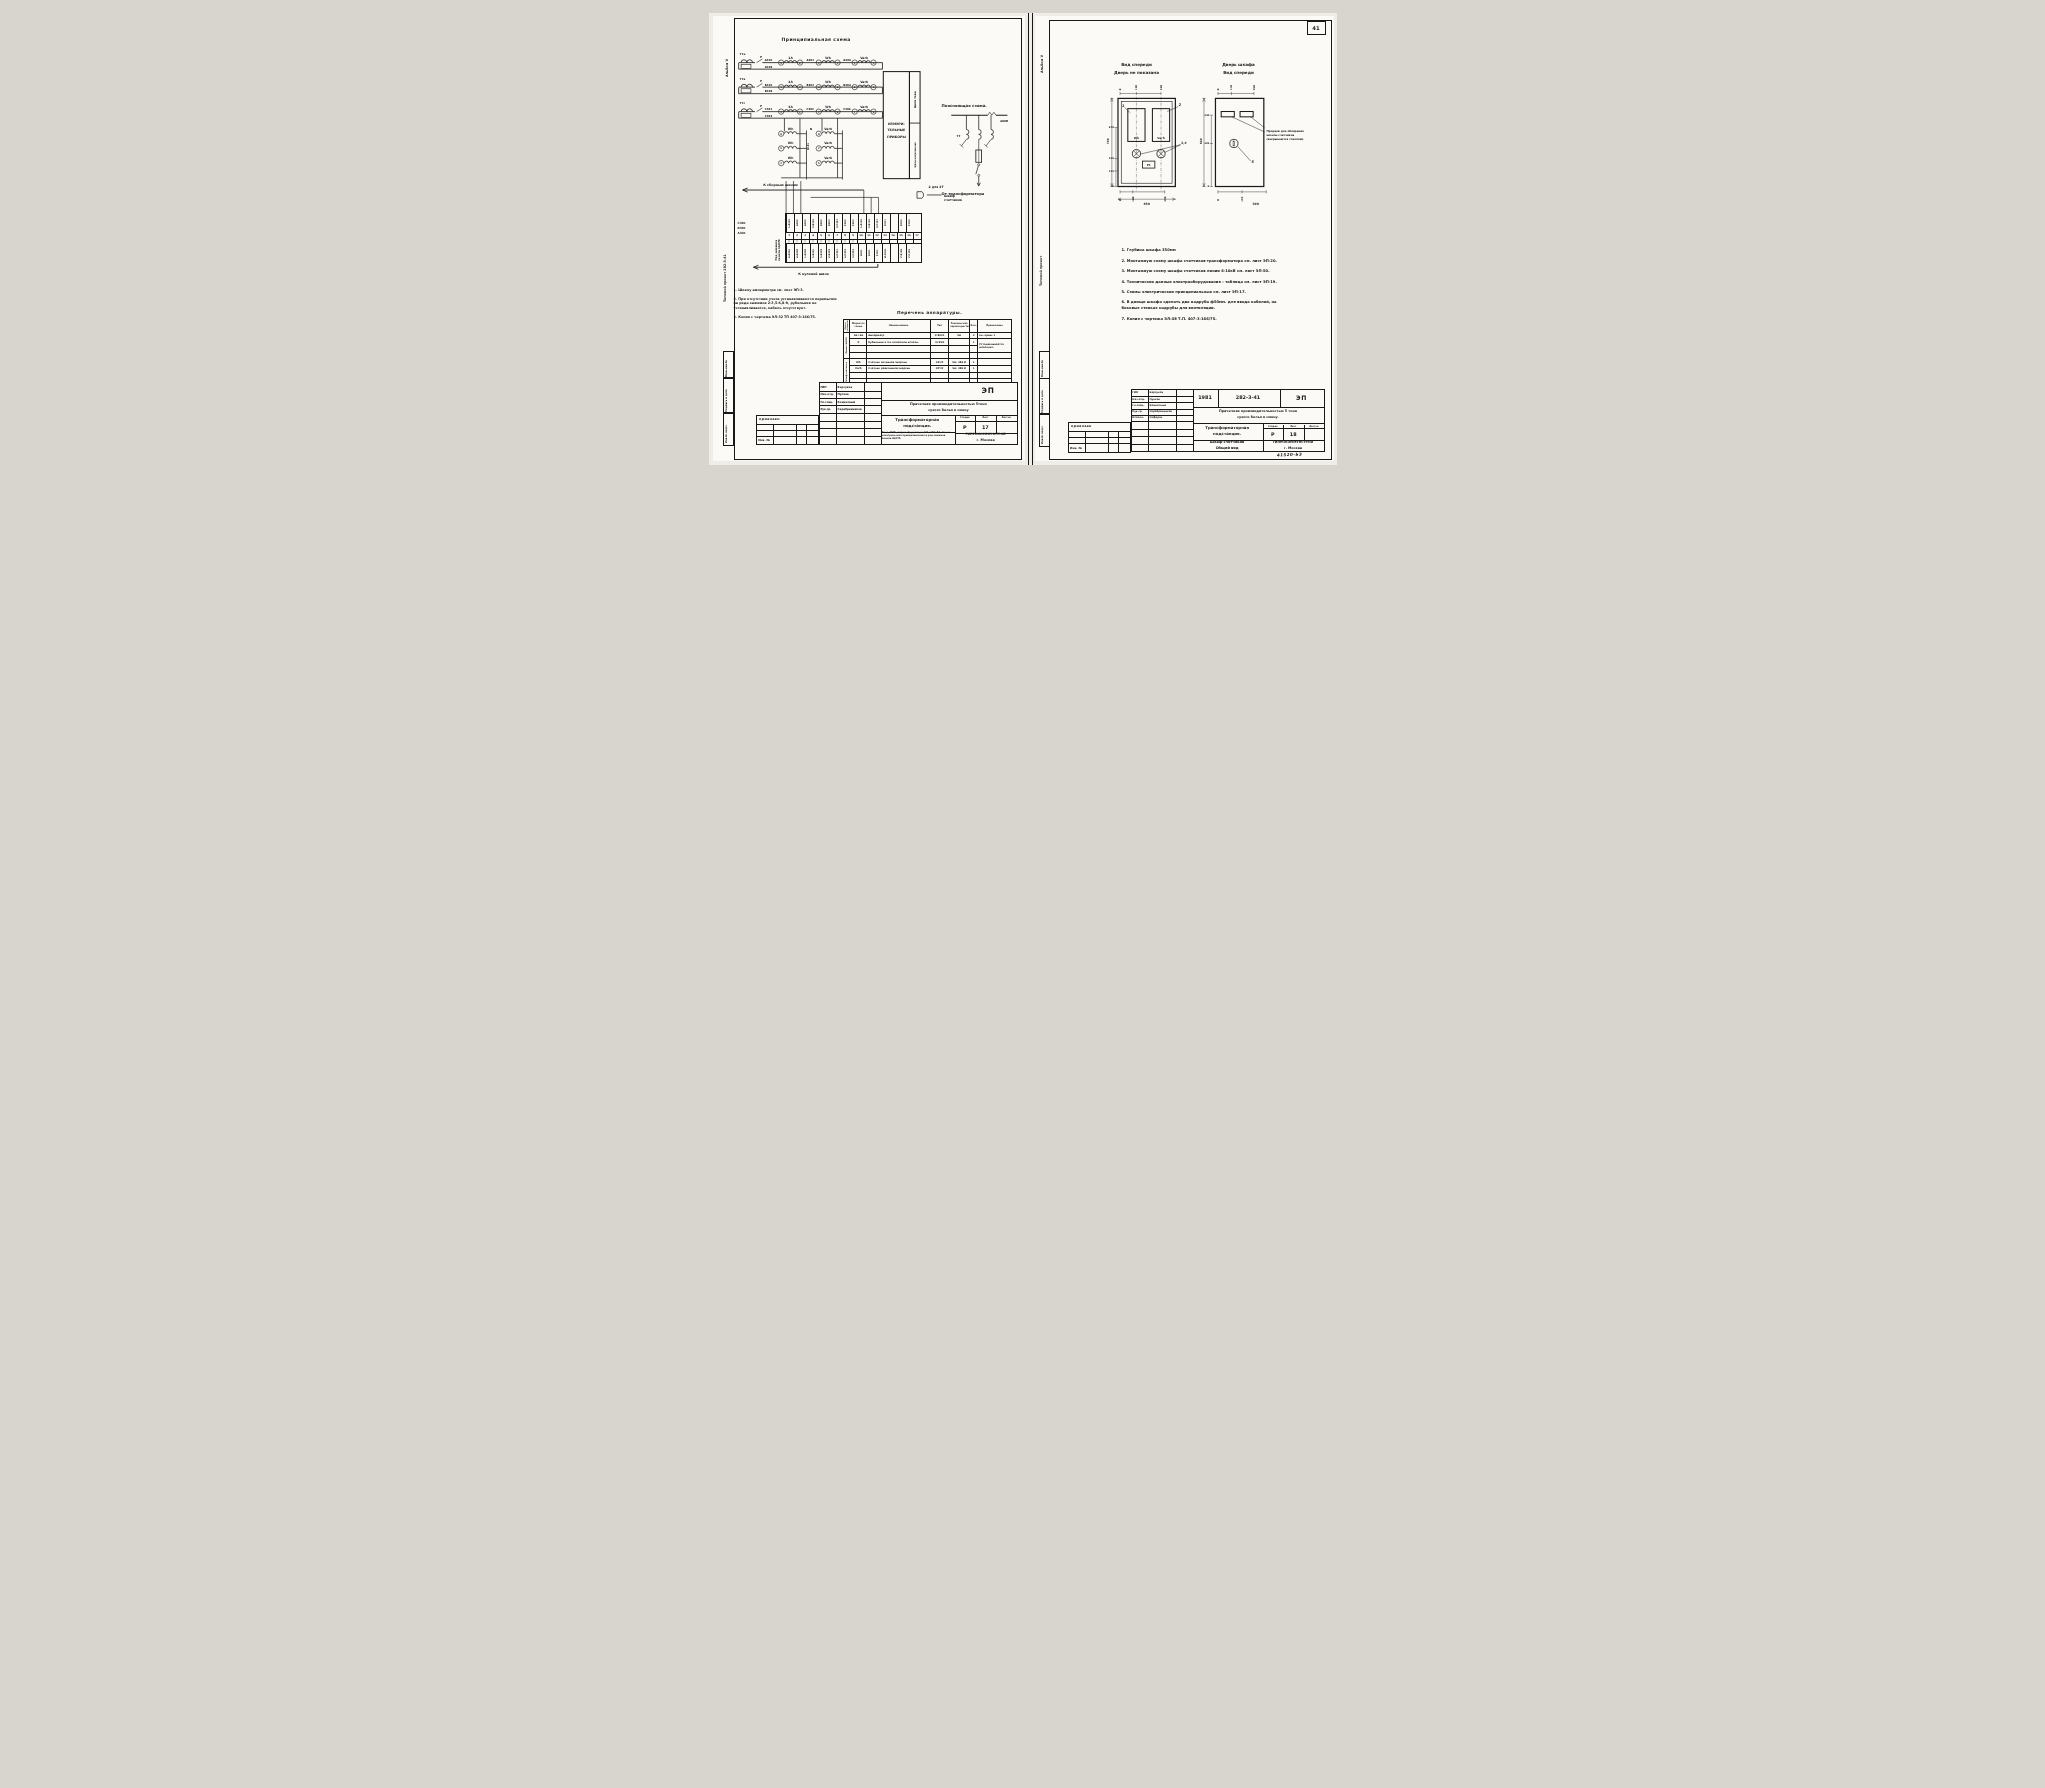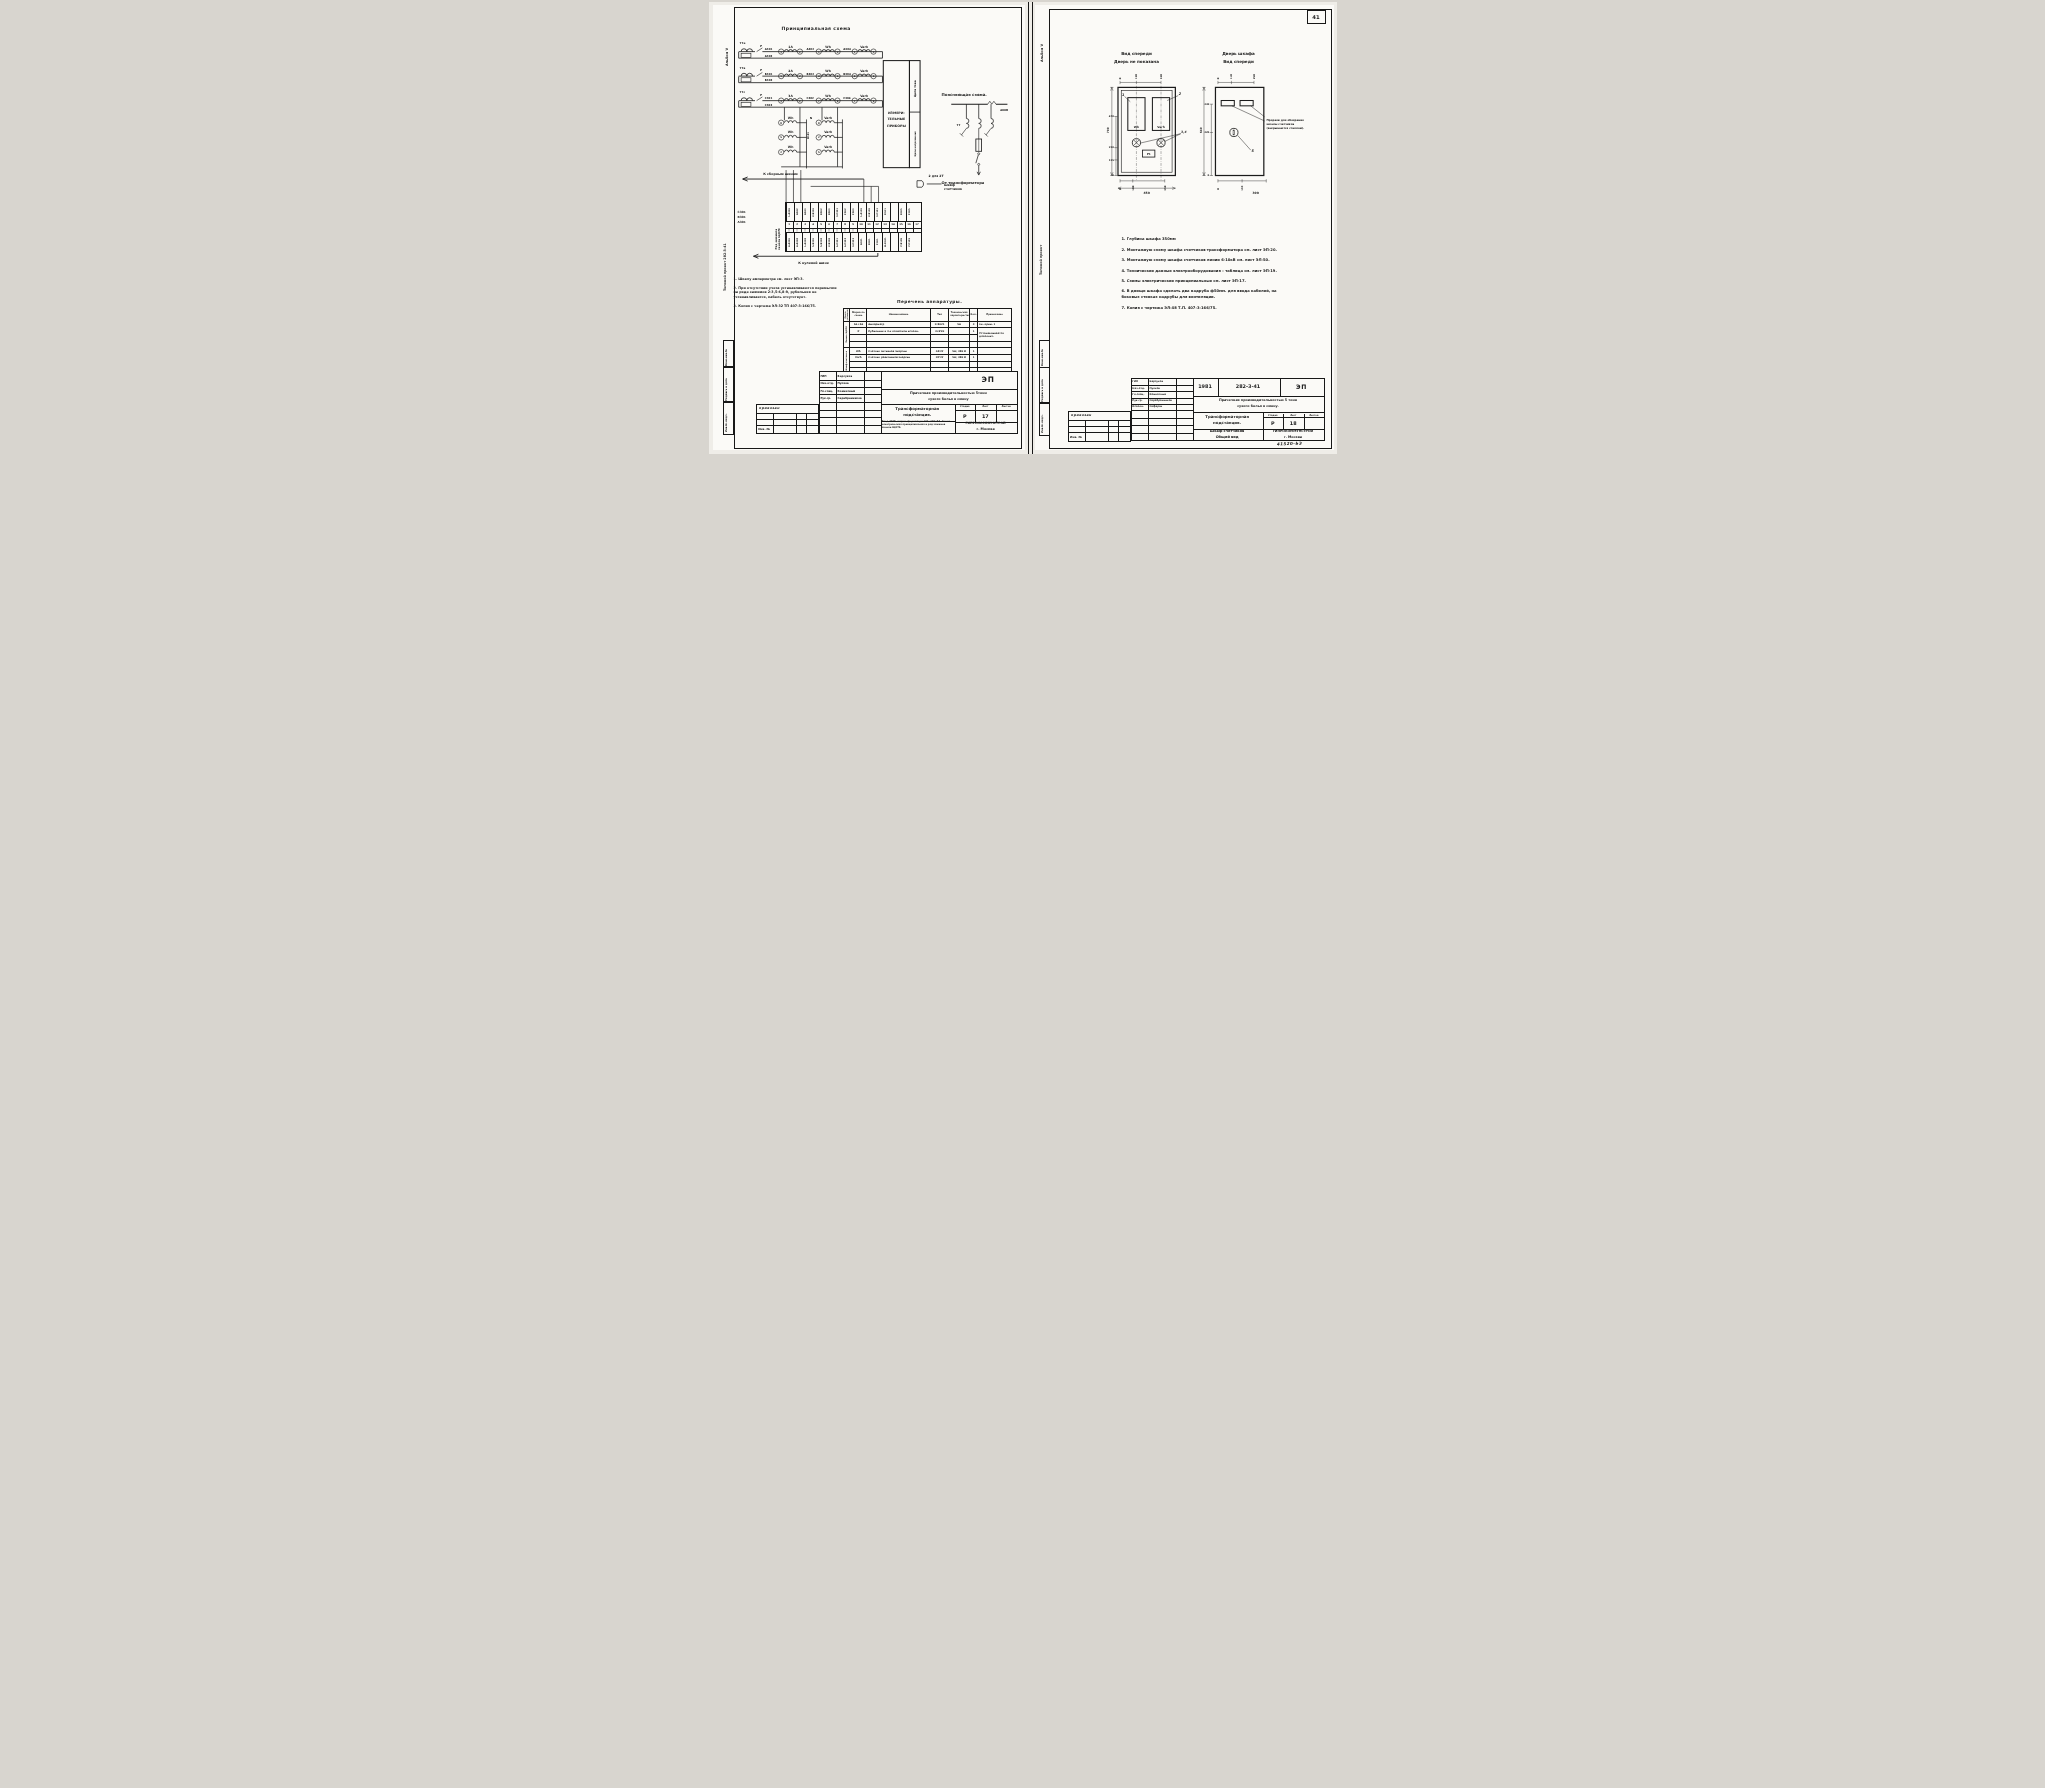--- a/index.html
+++ b/index.html
@@ -1,16 +1,16 @@
 <!DOCTYPE html>
 <html style="font-size:6.5px"><head>
 <meta charset="utf-8">
 <style>
   html,body{margin:0;padding:0;background:#d8d5cf;}
-  #sheet{position:relative;width:628px;height:452px;margin:2px auto;background:#efede8;
+  #sheet{position:relative;width:628px;height:452px;margin:13px auto;background:#efede8;
          font-family:"DejaVu Sans",sans-serif;font-weight:bold;color:#1b1b1b;overflow:hidden;}
   .page{position:absolute;background:#fbfaf7;}
   .abs{position:absolute;}
   .frame{position:absolute;border:1.2px solid #181818;}
   .t{position:absolute;color:#1b1b1b;white-space:nowrap;}
   .c{text-align:center;white-space:normal;}
   .vrot{transform:rotate(-90deg);transform-origin:left top;white-space:nowrap;}
   svg text{font-family:"DejaVu Sans",sans-serif;font-weight:bold;fill:#1b1b1b;}
   svg path,svg line,svg rect,svg circle,svg polyline{stroke:#1b1b1b;fill:none;}
   

